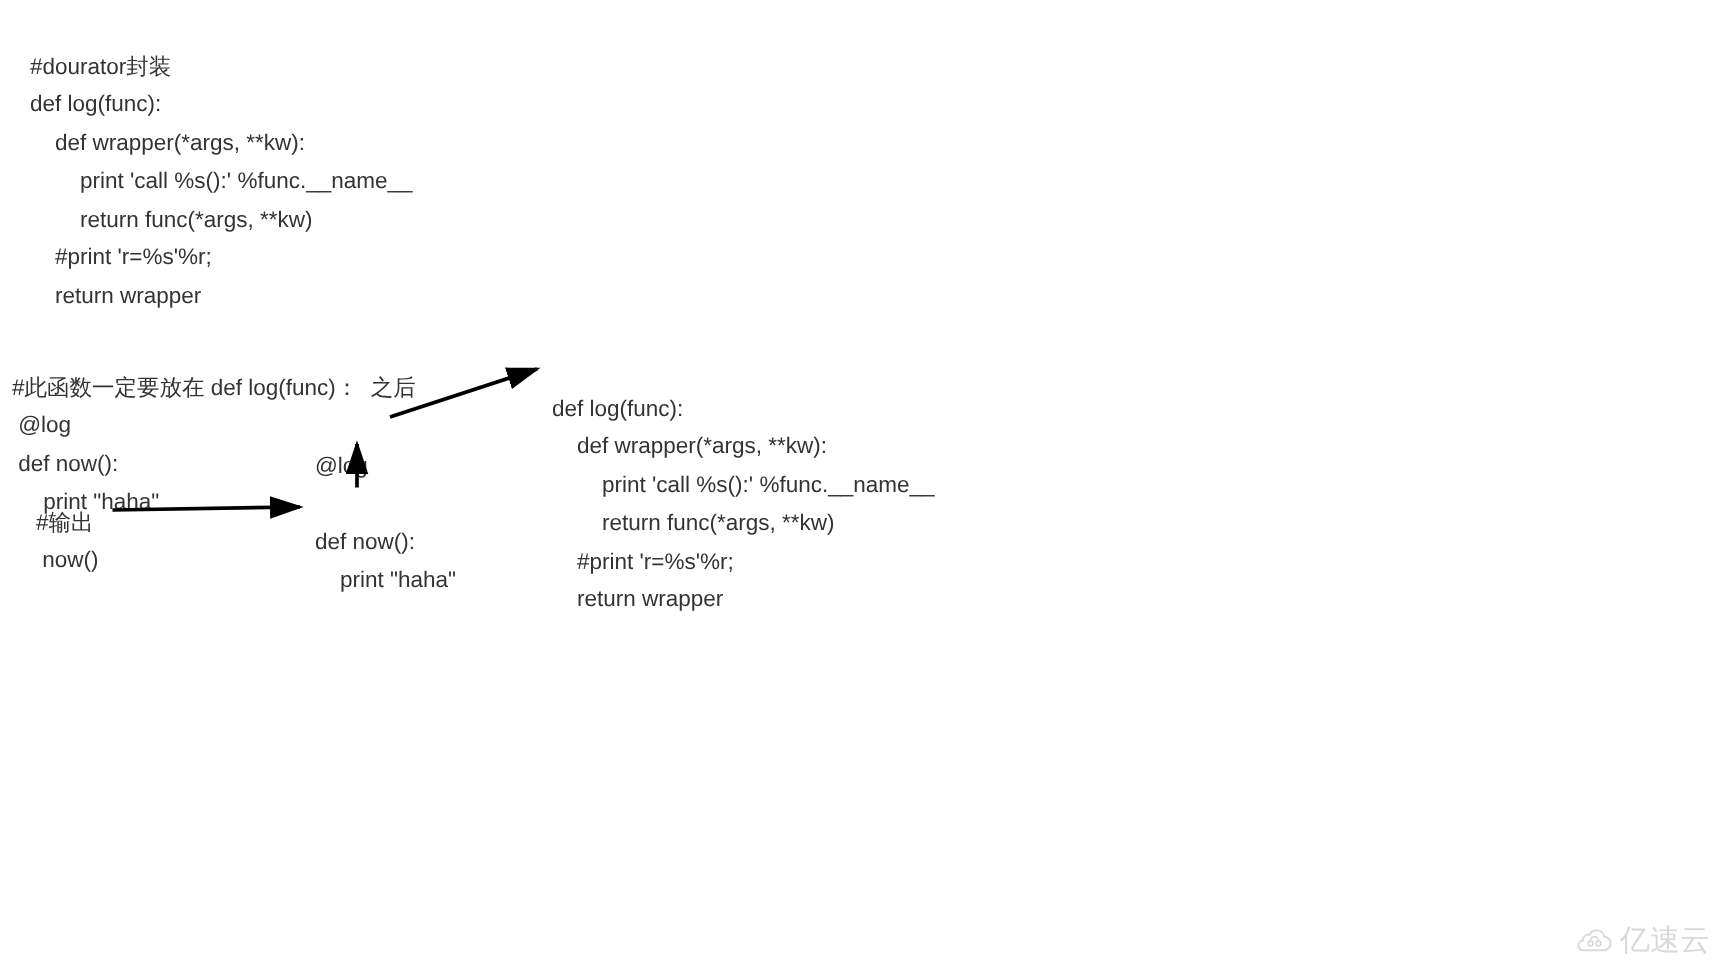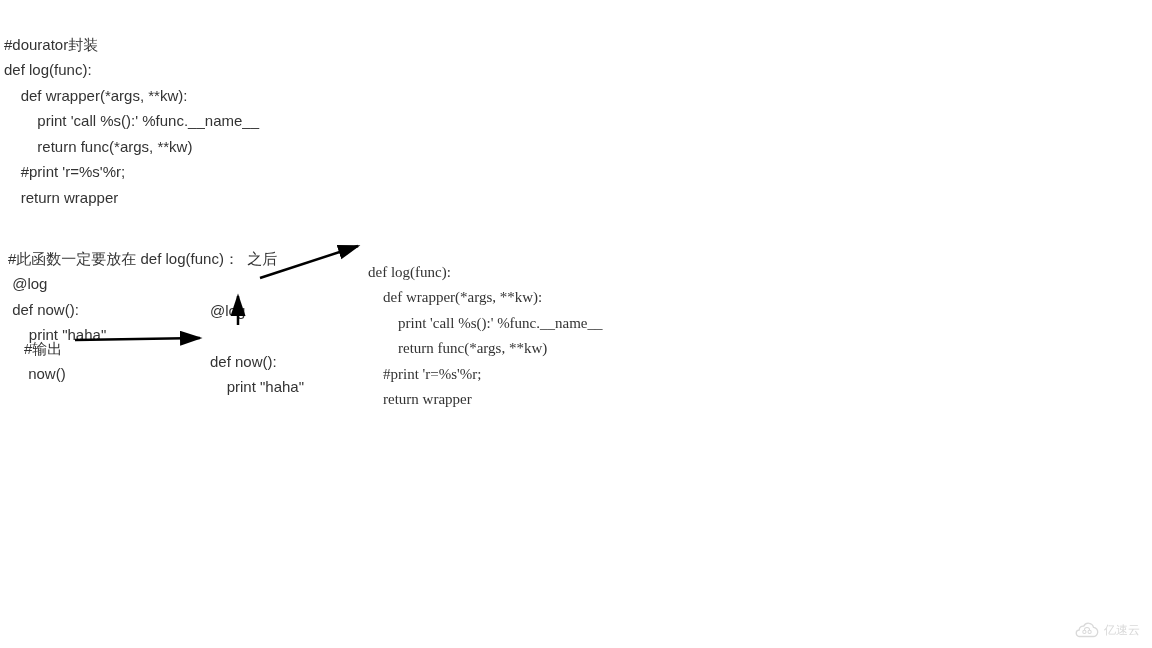--- a/index.html
+++ b/index.html
@@ -7,31 +7,31 @@
       width: 1152px;
       height: 648px;
       background: #ffffff;
       font-family: "Microsoft YaHei", Arial, sans-serif;
       font-size: 15px;
       color: #333;
       position: relative;
       overflow: hidden;
     }
     .code-block { position: absolute; white-space: pre; line-height: 1.7; }
-    .block1 { left: 4px; top: 6px; }
+    .block1 { left: 20px; top: 6px; }
     .block2 { left: 8px; top: 220px; }
     .block3 { left: 24px; top: 310px; }
     .block4 { left: 210px; top: 272px; }
-    .block5 { left: 368px; top: 234px; font-family: Liberation Serif, serif; }
+    .block5 { left: 368px; top: 234px; }
     .watermark {
       position: absolute;
       right: 12px;
       bottom: 8px;
       color: #d9d9d9;
-      font-size: 12px;
+      font-size: 20px;
       display: flex;
       align-items: center;
       gap: 4px;
     }
     .watermark svg { width: 26px; height: 20px; }
     .arrow-layer { position: absolute; left:0; top:0; pointer-events:none; }
   </style>
 </head>
 <body>
 

